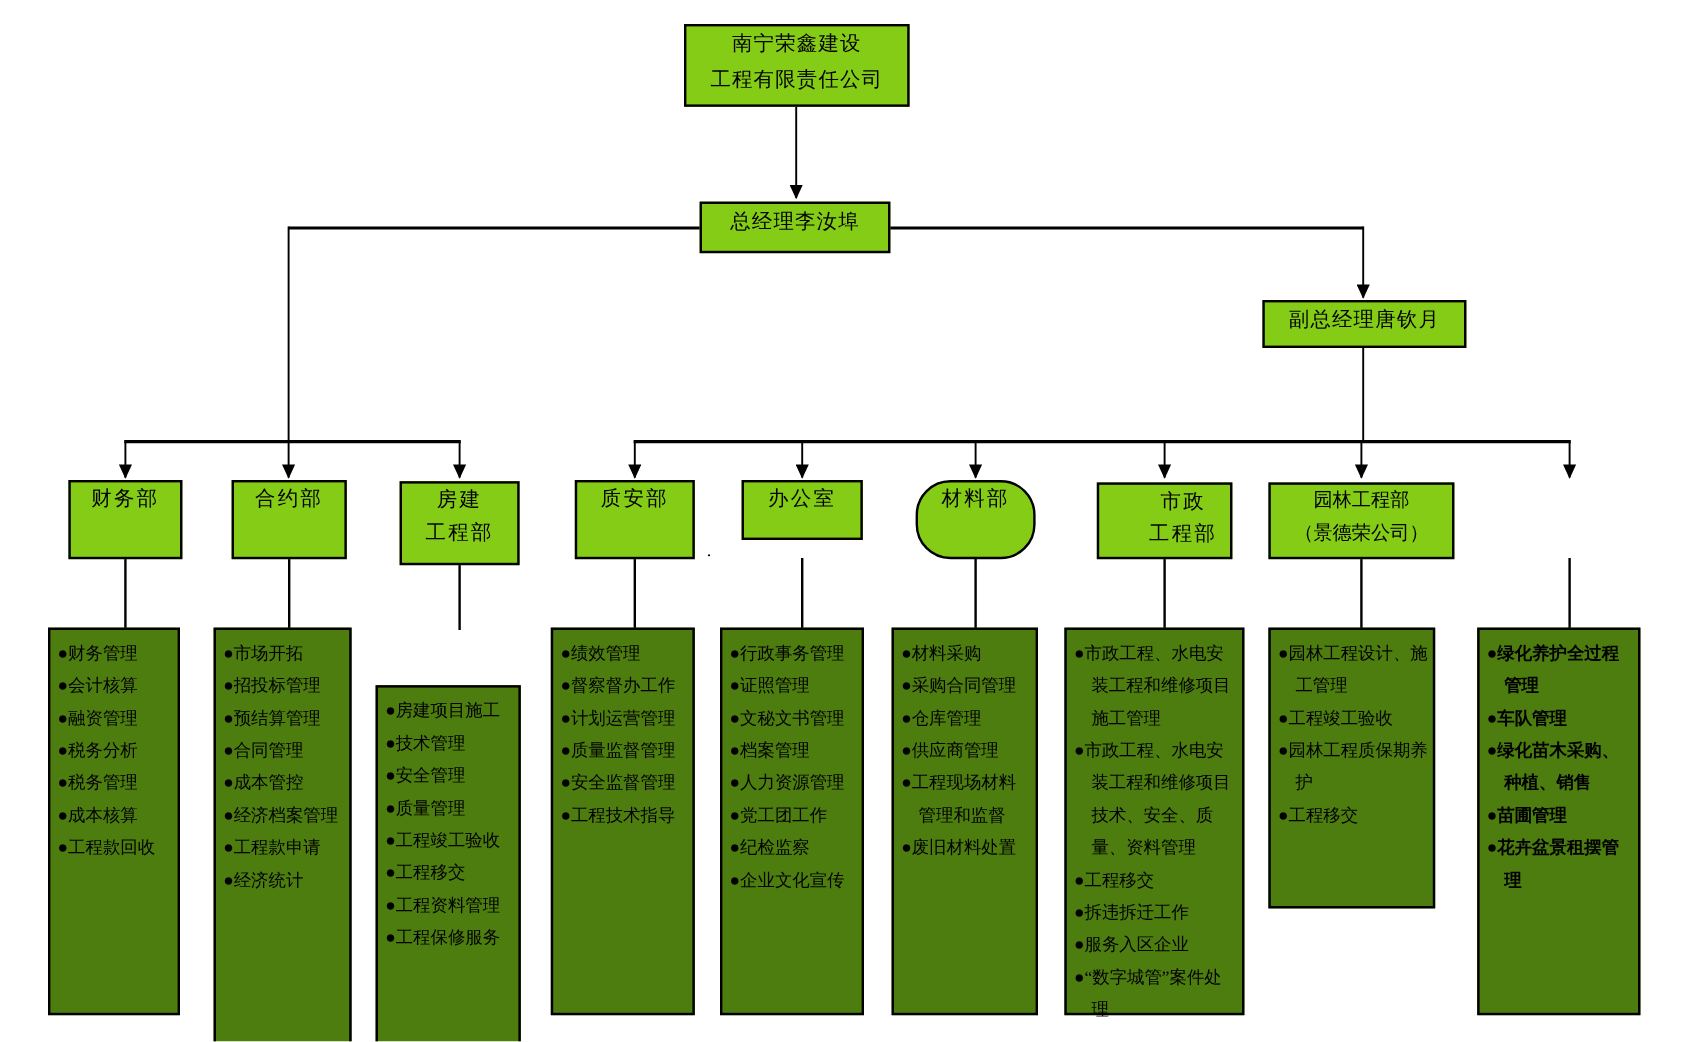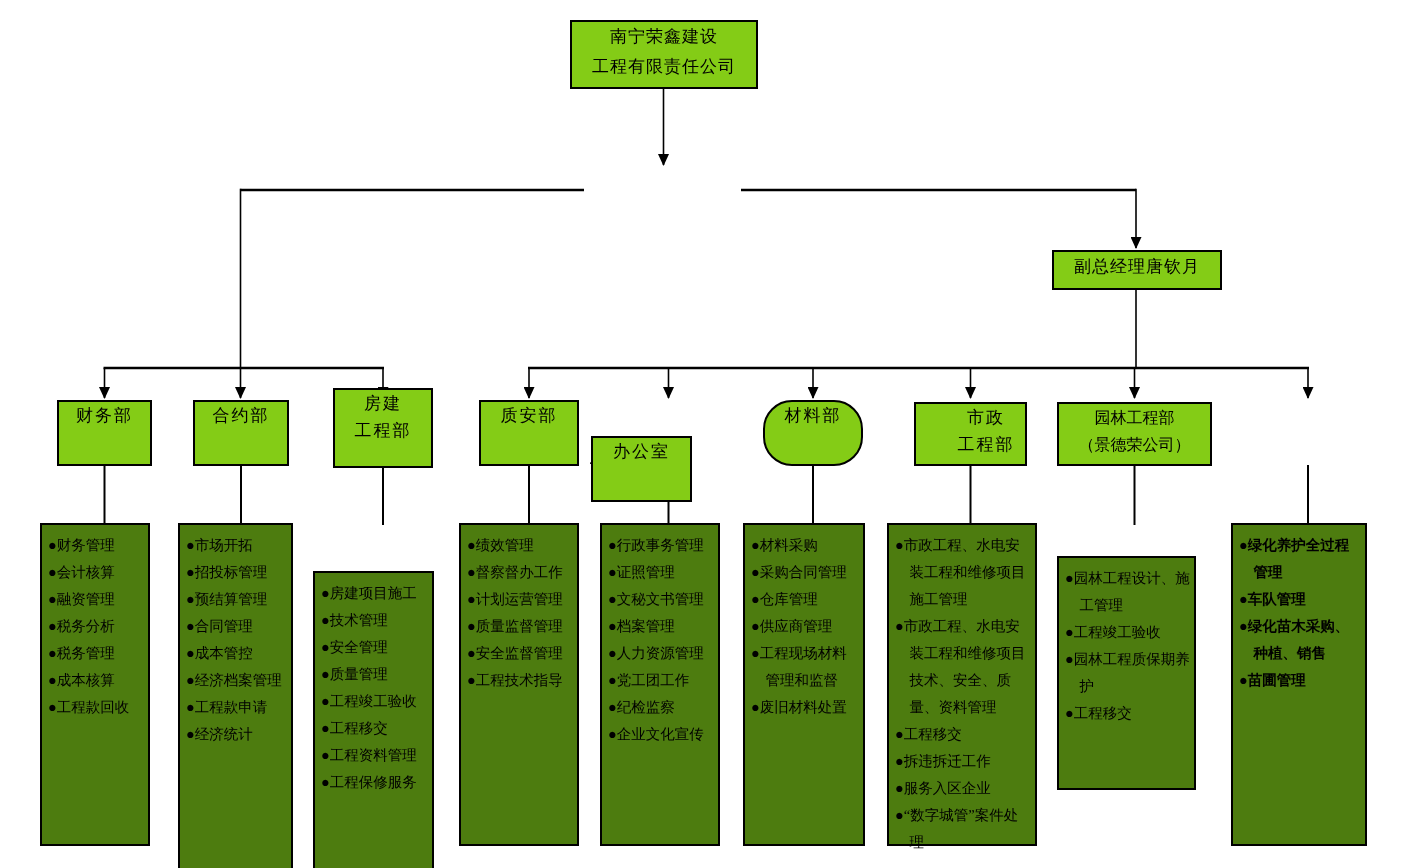--- a/index.html
+++ b/index.html
@@ -74,42 +74,45 @@
       <line x1="1134.5" y1="465" x2="1134.5" y2="525"></line>
       <line x1="1308" y1="465" x2="1308" y2="525"></line>
     </g>
   </svg>
 
   <div class="box hdr" style="left:570px;top:20px;width:188px;height:69px;">
     <div>南宁荣鑫建设</div>
     <div>工程有限责任公司</div>
   </div>
 
+  <div class="box hdr" style="left:583px;top:168px;width:159px;height:43px;">
+    <div>总经理李汝埠</div>
+  </div>
 
   <div class="box hdr" style="left:1052px;top:250px;width:170px;height:40px;">
     <div>副总经理唐钦月</div>
   </div>
 
   <div class="box dept" style="left:57px;top:400px;width:95px;height:66px;">
     <div>财务部</div>
     <div></div>
   </div>
   <div class="box dept" style="left:193px;top:400px;width:96px;height:66px;">
     <div>合约部</div>
     <div></div>
   </div>
-  <div class="box dept" style="left:333px;top:388px;width:100px;height:80px;">
+  <div class="box dept" style="left:333px;top:401px;width:100px;height:70px;">
     <div>房建</div>
     <div>工程部</div>
   </div>
   <div class="box dept" style="left:479px;top:400px;width:100px;height:66px;">
     <div>质安部</div>
     <div></div>
   </div>
-  <div class="box dept" style="left:591px;top:400px;width:101px;height:66px;margin-top:36px;">
+  <div class="box dept" style="left:618px;top:400px;width:101px;height:50px;">
     <div>办公室</div>
     <div></div>
   </div>
   <div class="box dept" style="left:763px;top:400px;width:100px;height:66px;border-radius:29px;">
     <div>材料部</div>
     <div></div>
   </div>
   <div class="box dept" style="left:914px;top:402px;width:113px;height:64px;padding-left:31px;">
     <div>市政</div>
     <div>工程部</div>
@@ -175,28 +178,29 @@
       <div class="duty">●废旧材料处置</div>
     </div>
   <div class="detail" style="left:887px;top:523px;width:150px;height:323px;">
       <div class="duty">●市政工程、水电安装工程和维修项目施工管理</div>
       <div class="duty">●市政工程、水电安装工程和维修项目技术、安全、质量、资料管理</div>
       <div class="duty">●工程移交</div>
       <div class="duty">●拆违拆迁工作</div>
       <div class="duty">●服务入区企业</div>
       <div class="duty">●“数字城管”案件处理</div>
     </div>
-  <div class="detail" style="left:1057px;top:523px;width:139px;height:234px;margin-top:33px;">
+  <div class="detail" style="left:1057px;top:523px;width:139px;height:234px;">
       <div class="duty">●园林工程设计、施工管理</div>
       <div class="duty">●工程竣工验收</div>
       <div class="duty">●园林工程质保期养护</div>
       <div class="duty">●工程移交</div>
     </div>
   <div class="detail" style="left:1231px;top:523px;width:136px;height:323px;font-weight:bold;">
       <div class="duty">●绿化养护全过程管理</div>
       <div class="duty">●车队管理</div>
       <div class="duty">●绿化苗木采购、种植、销售</div>
       <div class="duty">●苗圃管理</div>
+      <div class="duty">●花卉盆景租摆管理</div>
     </div>
 
   <div class="stray" style="left:589px;top:452px;">.</div>
 
 </div>
 
 </body></html>

